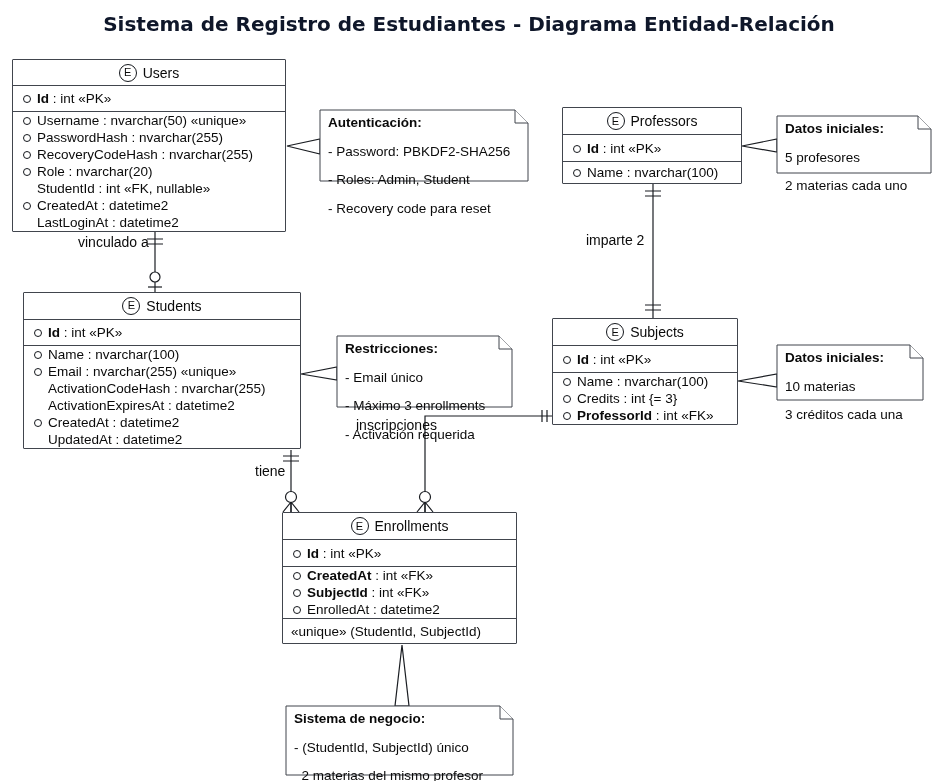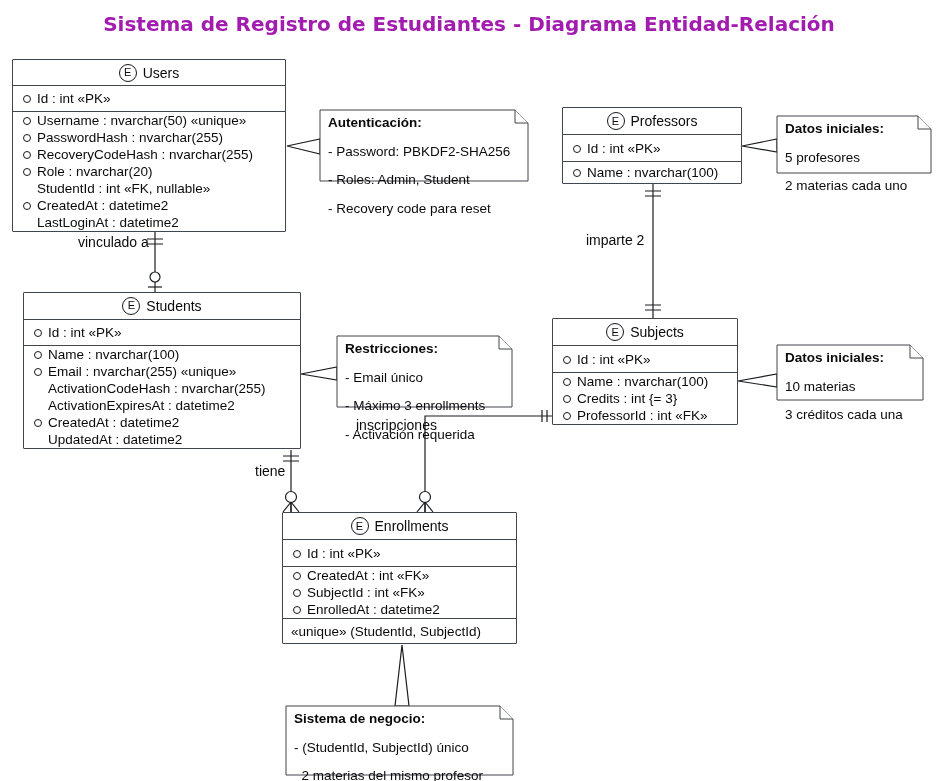--- a/index.html
+++ b/index.html
@@ -6,36 +6,36 @@
     --bc:#41454d;      
     --lc:#1a1d22;      
     --tx:#0a0a0a;      
   }
   html,body{margin:0;padding:0;background:#fff;}
   #canvas{position:relative;width:938px;height:781px;background:#fff;overflow:hidden;
           font-family:"Liberation Sans",sans-serif;color:var(--tx);}
   svg.layer{position:absolute;left:0;top:0;width:938px;height:781px;}
 
   .title{position:absolute;left:0;top:12px;width:100%;text-align:center;
-         font-family:"DejaVu Sans",sans-serif;font-weight:bold;font-size:20px;color:#a21caf;}
+         font-family:"DejaVu Sans",sans-serif;font-weight:bold;font-size:20px;color:#0f172a;}
 
   .entity{position:absolute;box-sizing:border-box;border:1px solid var(--bc);
           background:#fff;display:flex;flex-direction:column;border-radius:1px;}
   .ehead{height:26px;display:flex;align-items:center;justify-content:center;gap:6px;
          font-size:14px;}
   .eicon{width:16px;height:16px;border:1px solid #15181d;border-radius:50%;
          display:inline-flex;align-items:center;justify-content:center;
          font-size:11px;line-height:1;flex:0 0 auto;}
   .cmp{border-top:1px solid var(--bc);}
   .cmp.pk{height:26px;display:flex;flex-direction:column;justify-content:center;}
   .cmp.fl{flex:1 1 auto;display:flex;flex-direction:column;justify-content:center;}
   .cmp.uq{height:24px;display:flex;flex-direction:column;justify-content:center;}
   .frow{position:relative;padding-left:24px;height:17px;line-height:17px;
         font-size:13.5px;white-space:pre;overflow:hidden;}
-  .frow .fb{font-weight:normal;}
+  .frow .fb{font-weight:bold;}
   .ring{position:absolute;left:10px;top:5px;width:6px;height:6px;
         border:1px solid #15181d;border-radius:50%;background:#fff;}
   .cmp .sline{padding-left:8px;height:17px;line-height:17px;font-size:13.5px;white-space:pre;}
 
   .note-text{position:absolute;font-size:13.5px;line-height:16.5px;}
   .note-text .ntitle{font-weight:bold;}
   .note-text .sline{white-space:pre;margin-top:12px;}
 
   .rlabel{position:absolute;font-size:14px;white-space:pre;}
 </style>

